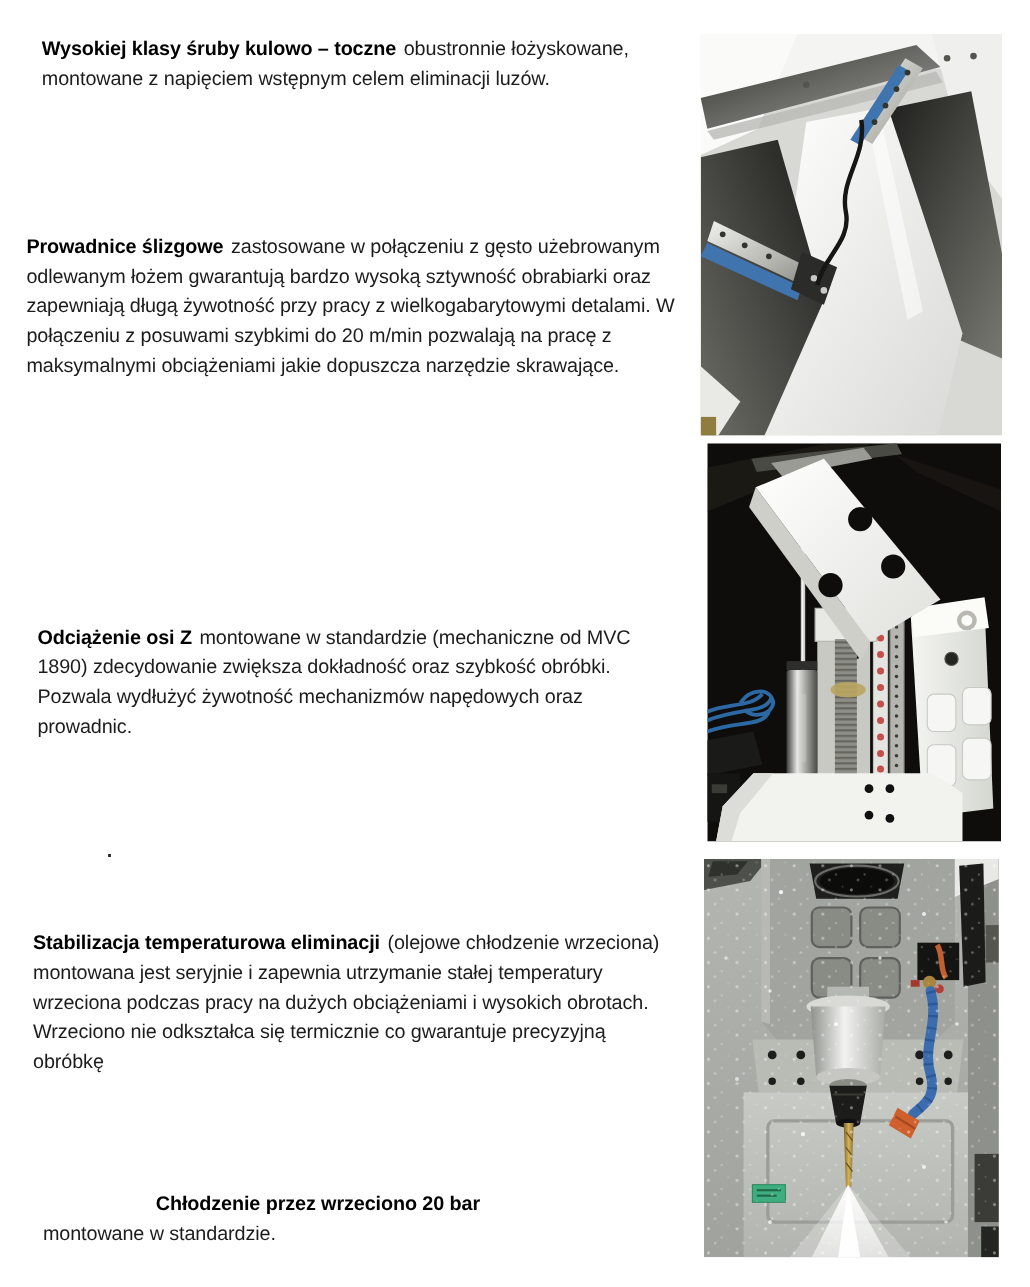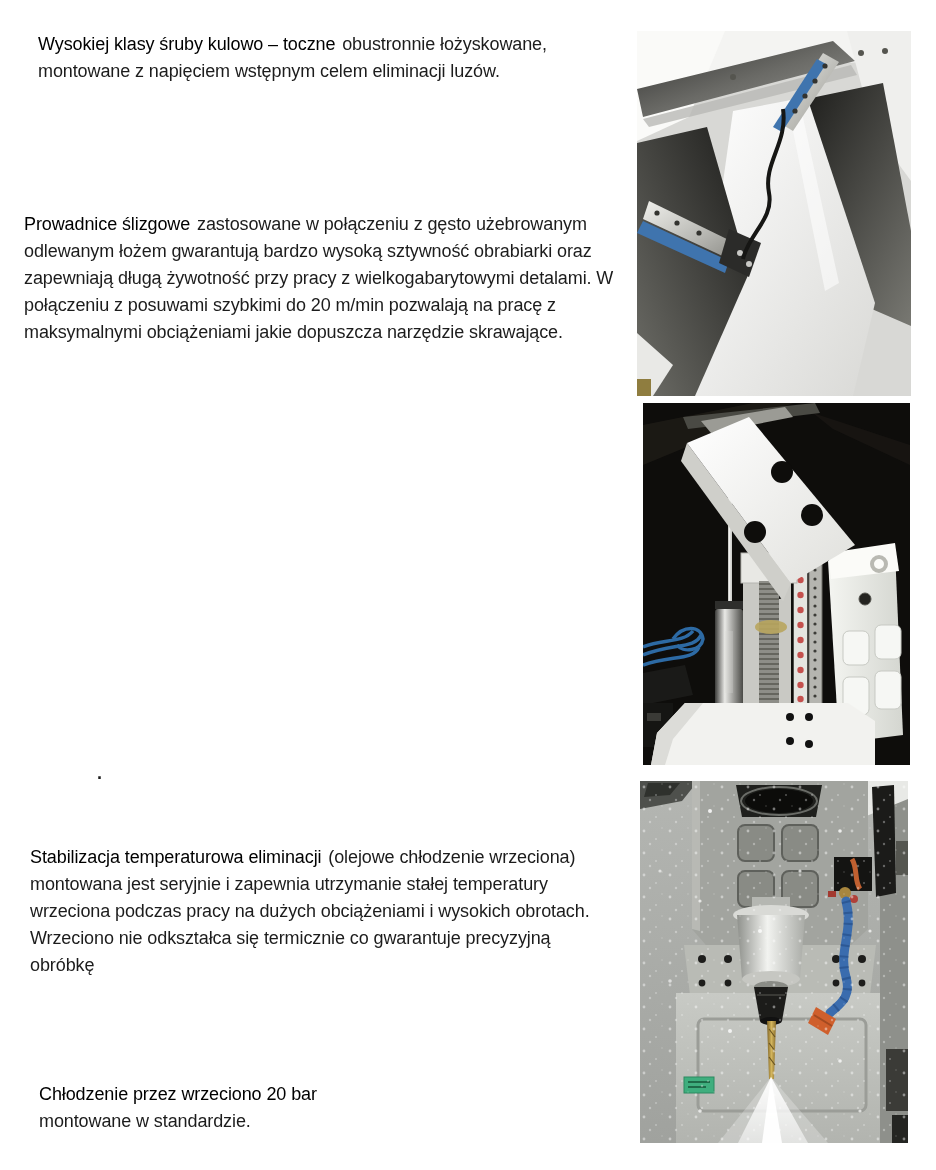--- a/index.html
+++ b/index.html
@@ -2,39 +2,42 @@
 <html><head>
 <meta charset="utf-8">
 <style>
   html,body{margin:0;padding:0;background:#ffffff;}
   .page{
     position:relative;width:936px;height:1170px;background:#ffffff;
     font-family:"Liberation Sans",sans-serif;color:#1c1c1c;overflow:hidden;
   }
   .tblock{position:absolute;font-size:18px;line-height:27px;letter-spacing:-0.1px;}
   .tblock p{margin:0;}
-  .hd{font-weight:normal;color:#000000;margin-right:.38em;}
-  .hd.block{display:block;margin-right:0;}
+  .hd{font-weight:bold;color:#000000;margin-right:.38em;}
+  .hd.block{display:block;margin-right:0;text-align:center;}
   .stray{position:absolute;font-size:18px;font-weight:bold;color:#1c1c1c;}
   .photo{position:absolute;margin:0;padding:0;line-height:0;}
   .photo svg{display:block;}
 </style>
 </head>
 <body>
 
 <div class="page">
 
   <section class="tblock" style="top:31px;left:38px;width:545px;">
     <p><strong class="hd">Wysokiej klasy śruby kulowo – toczne</strong><span>obustronnie łożyskowane, montowane z napięciem wstępnym celem eliminacji luzów.</span></p>
   </section>
 
   <section class="tblock" style="top:211px;left:24px;width:590px;">
     <p><strong class="hd">Prowadnice ślizgowe</strong><span>zastosowane w połączeniu z gęsto użebrowanym odlewanym łożem gwarantują bardzo wysoką sztywność obrabiarki oraz zapewniają długą żywotność przy pracy z wielkogabarytowymi detalami. W połączeniu z posuwami szybkimi do 20 m/min pozwalają na pracę z maksymalnymi obciążeniami jakie dopuszcza narzędzie skrawające.</span></p>
   </section>
 
+  <section class="tblock" style="top:566px;left:34px;width:585px;">
+    <p><strong class="hd">Odciążenie osi Z</strong><span>montowane w standardzie (mechaniczne od MVC 1890) zdecydowanie zwiększa dokładność oraz szybkość obróbki. Pozwala wydłużyć żywotność mechanizmów napędowych oraz prowadnic.</span></p>
+  </section>
 
   <span class="stray" style="top:763px;left:97px;">.</span>
 
   <section class="tblock" style="top:844px;left:30px;width:575px;">
     <p><strong class="hd">Stabilizacja temperaturowa eliminacji</strong><span>(olejowe chłodzenie wrzeciona) montowana jest seryjnie i zapewnia utrzymanie stałej temperatury wrzeciona podczas pracy na dużych obciążeniami i wysokich obrotach. Wrzeciono nie odkształca się termicznie co gwarantuje precyzyjną obróbkę</span></p>
   </section>
 
   <section class="tblock" style="top:1081px;left:39px;width:500px;">
     <p><strong class="hd block">Chłodzenie przez wrzeciono 20 bar</strong><span>montowane w standardzie.</span></p>
   </section>

